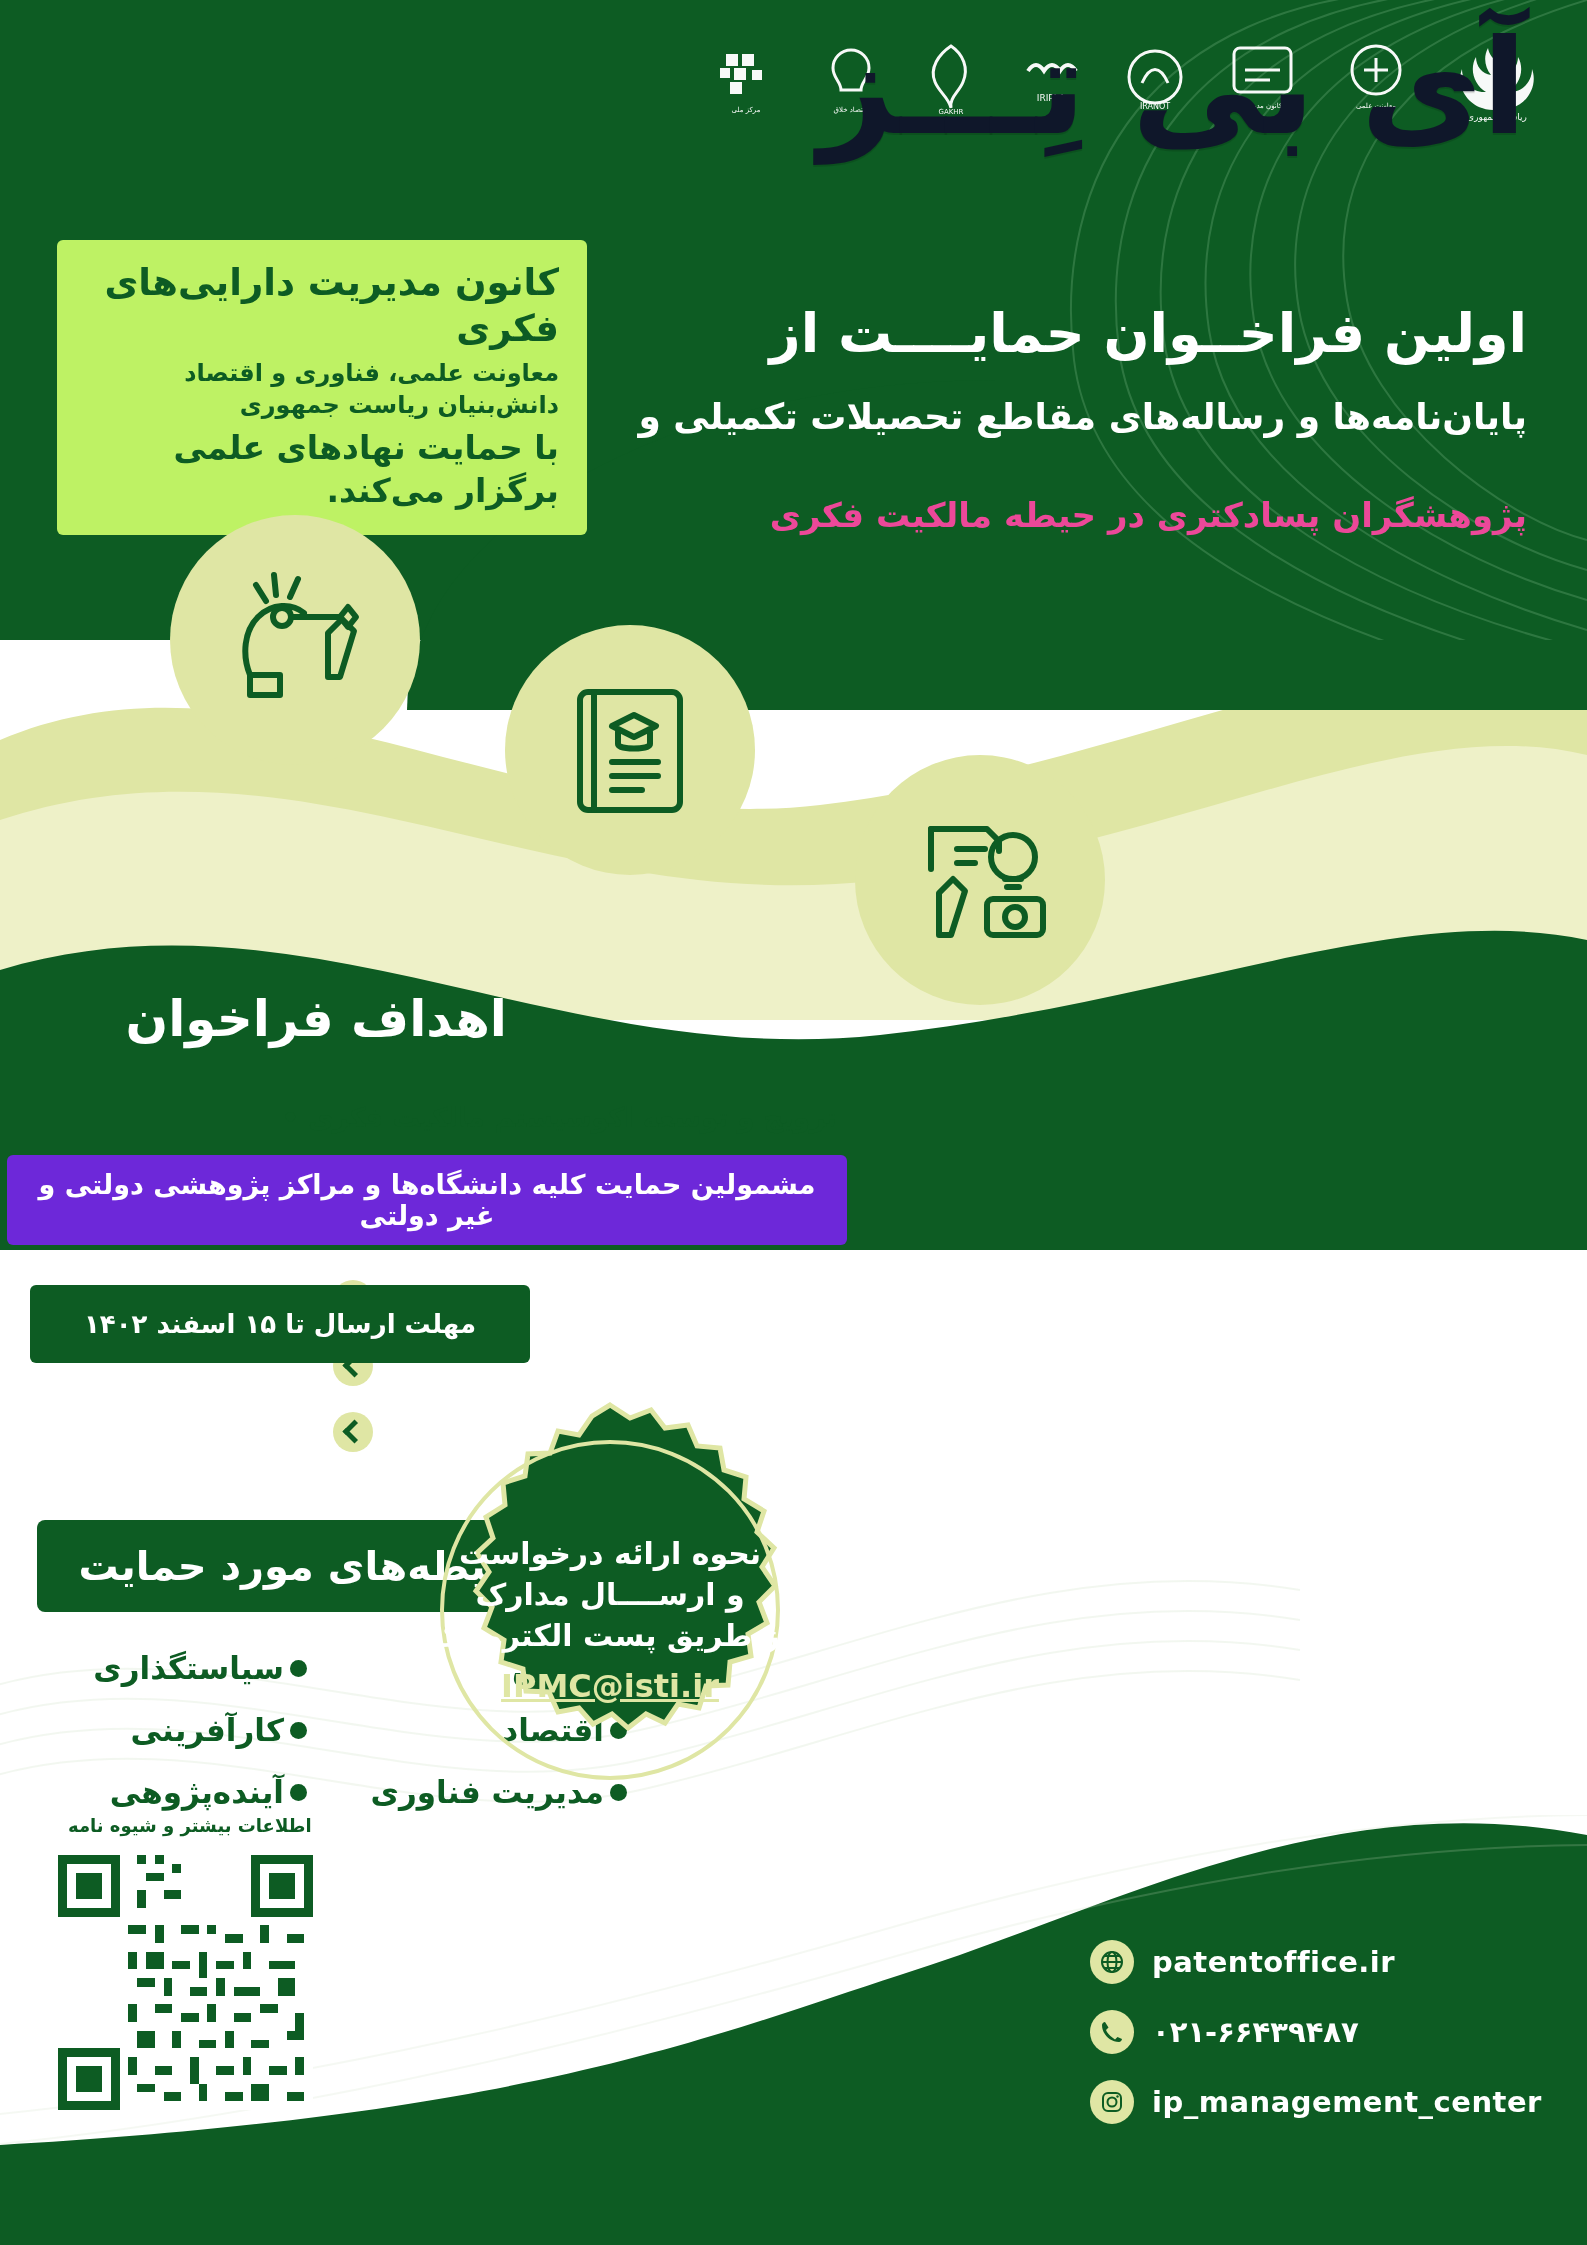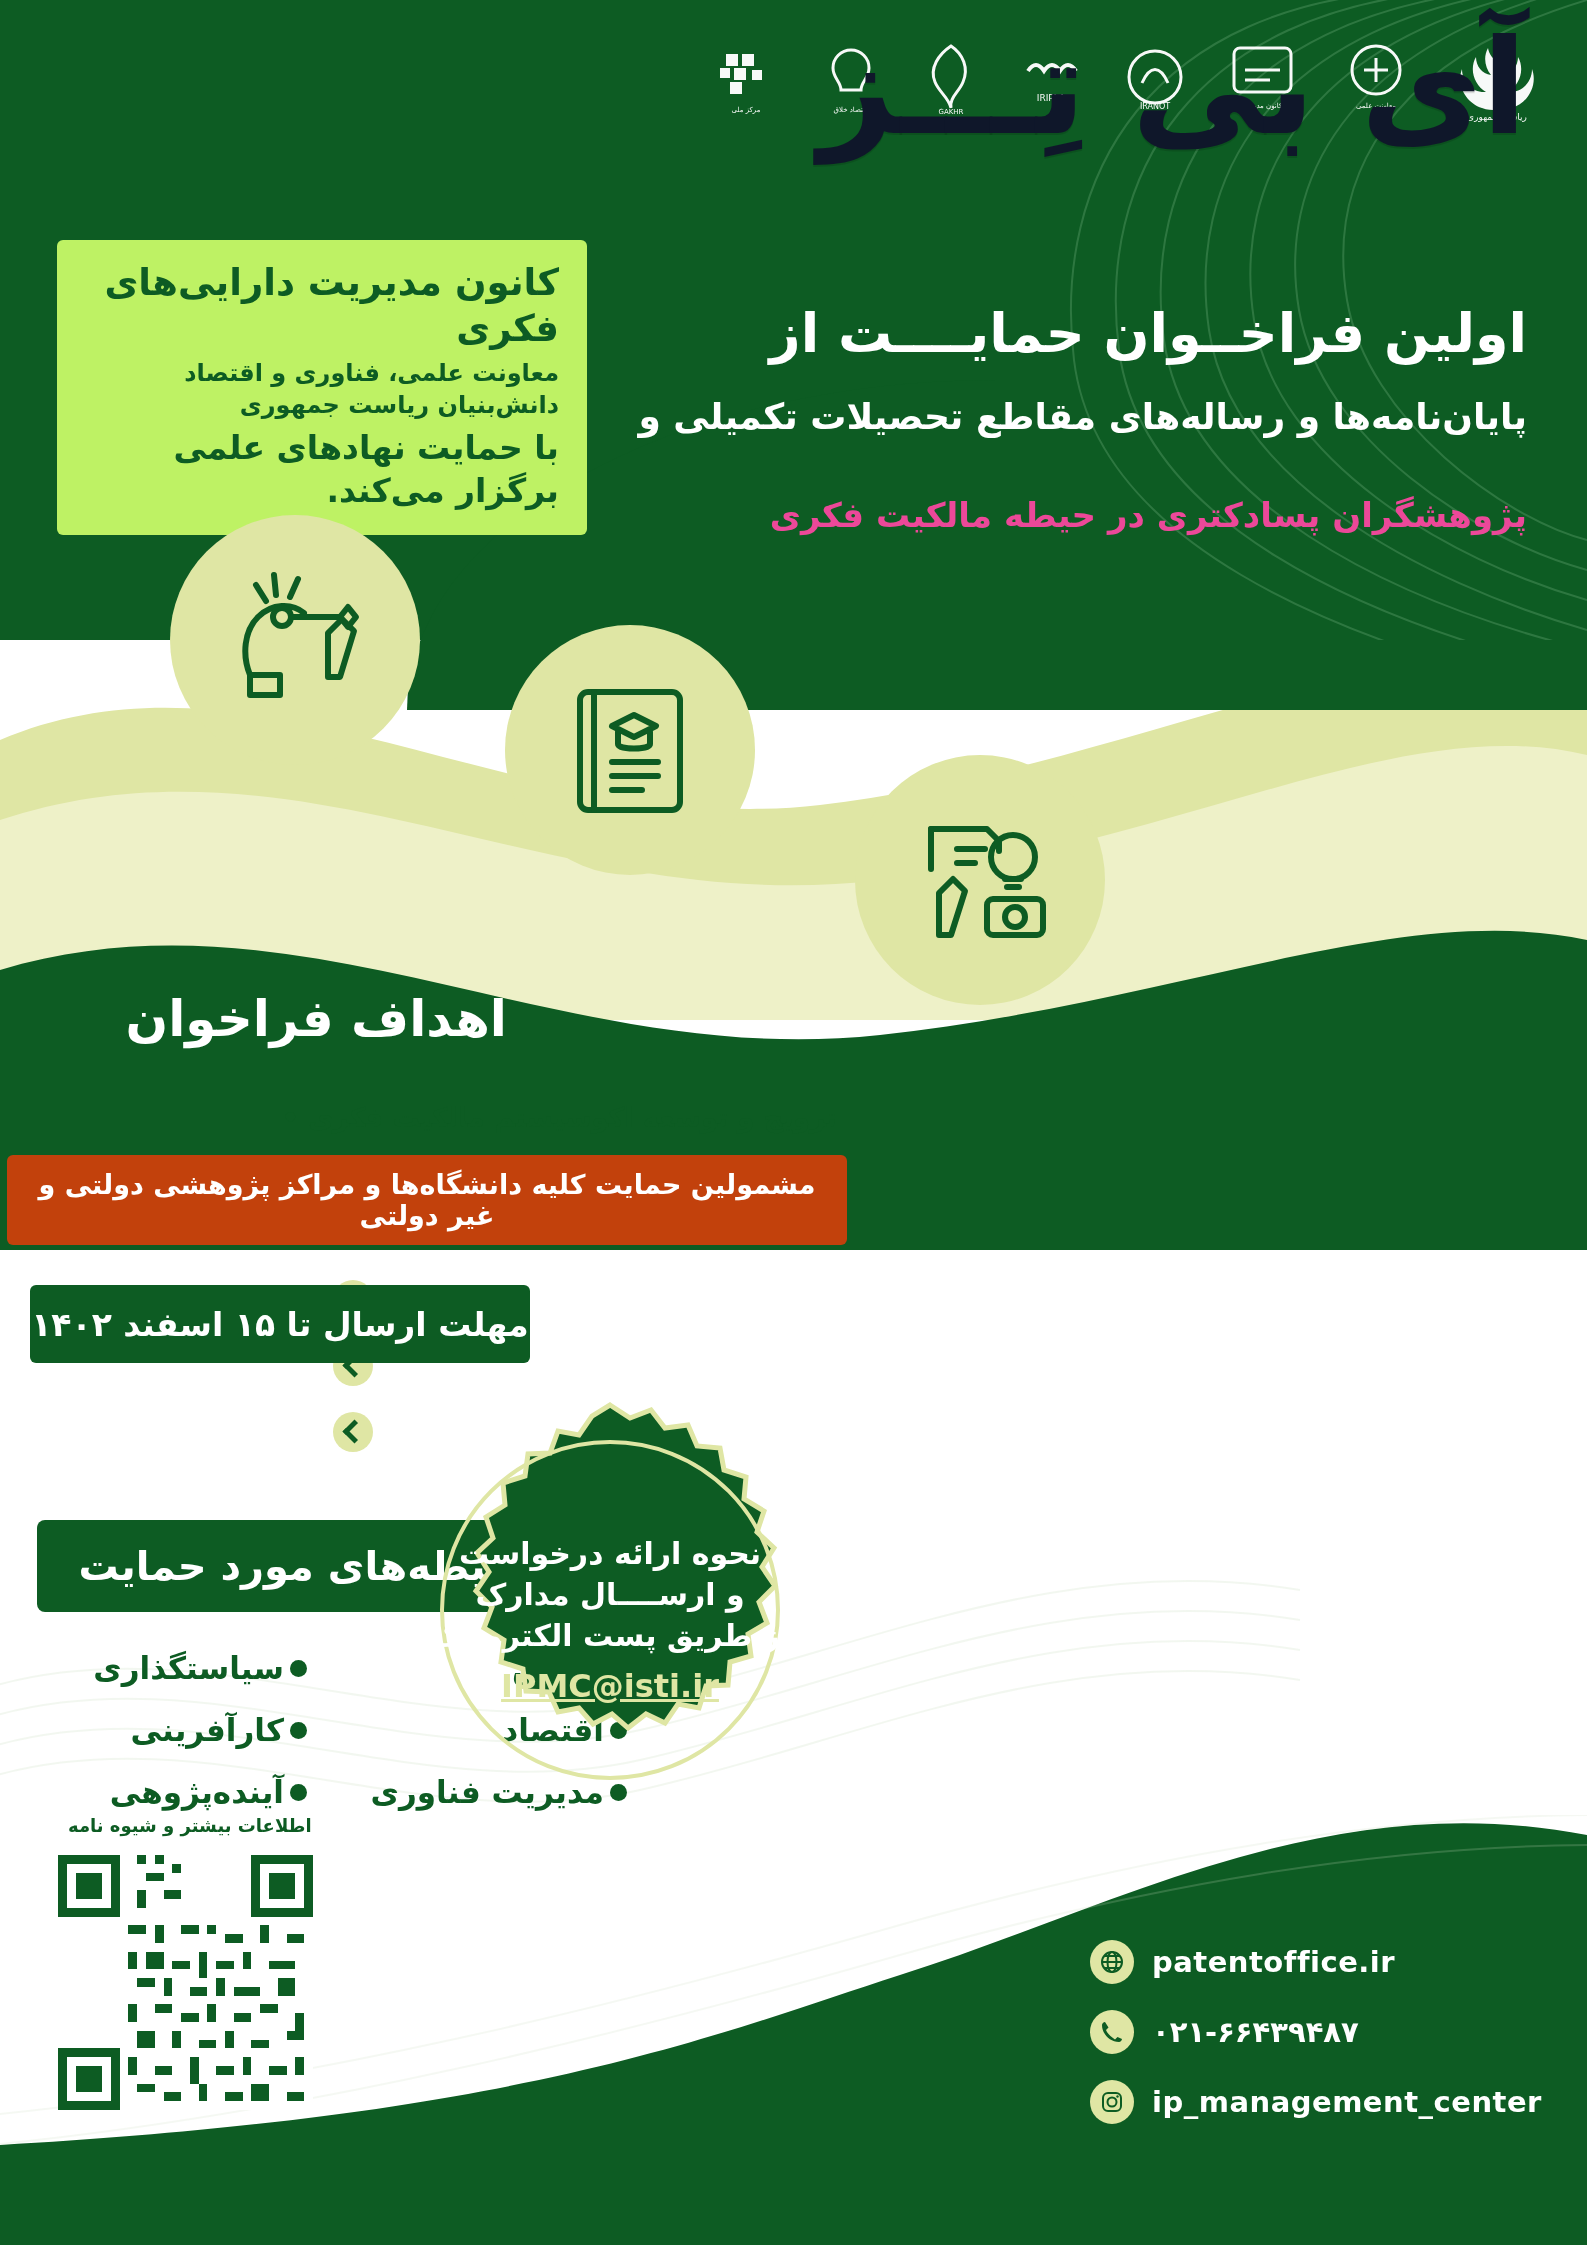--- a/index.html
+++ b/index.html
@@ -133,21 +133,21 @@
     z-index: 10; color: #0d5c23; text-align: right;
     font-size: 27px; font-weight: bold; line-height: 2.05;
   }
   .goals-list li { list-style: none; }
   .goals-list li::after { content: " •"; color:#0d5c23; }
 
   
   .eligibility {
     position: absolute; right: 740px; left: 0px; top: 1155px;
     width: 840px; height: 90px;
-    background: #c2410c; border-radius: 6px;
+    background: #6d28d9; border-radius: 6px;
     display: flex; align-items: center; justify-content: center;
     color: #ffffff; font-size: 27px; font-weight: bold;
     z-index: 11; padding: 0 22px; text-align: center;
     left: auto;
   }
   
   .audience { position: absolute; right: 690px; top: 1280px; z-index: 11; }
   .aud-row {
     display: flex; align-items: center; justify-content: flex-start;
     gap: 18px; margin-bottom: 26px; direction: rtl;
@@ -164,21 +164,21 @@
     border-left: 5px solid #0d5c23; border-bottom: 5px solid #0d5c23;
     transform: rotate(45deg);
   }
 
   
   .deadline {
     position: absolute; left: 30px; top: 1285px;
     width: 500px; height: 78px;
     background: #0d5c23; border-radius: 6px;
     display: flex; align-items: center; justify-content: center;
-    color: #ffffff; font-size: 33px; font-weight: bold; z-index: 11;
+    color: #ffffff; font-size: 26px; font-weight: bold; z-index: 11;
   }
 
   
   .support-title-box {
     position: absolute; right: 1030px; top: 1520px;
     width: 520px; height: 92px;
     background: #0d5c23; border-radius: 8px;
     display: flex; align-items: center; justify-content: center;
     color: #ffffff; font-size: 40px; font-weight: bold; z-index: 11;
   }

